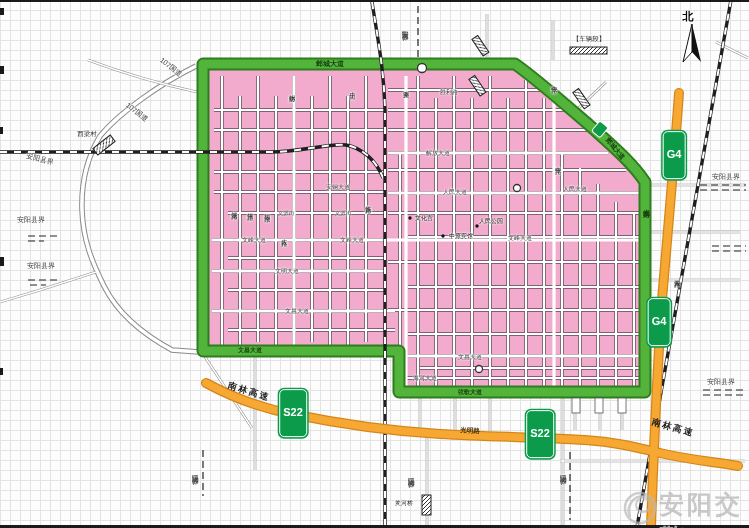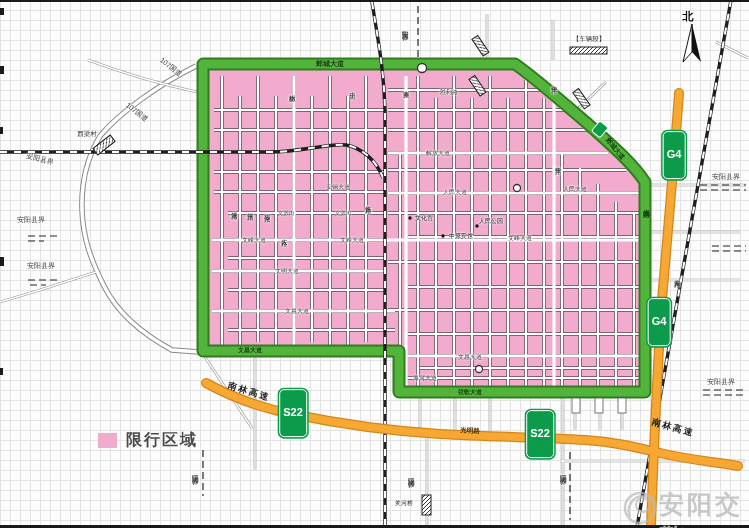--- a/index.html
+++ b/index.html
@@ -216,21 +216,17 @@
       <div class="lbl v v-road" style="left: 368px; top: 203px; font-size: 6px; transform: translate(-50%, -50%) rotate(0deg);">铁西路</div>
       <div class="lbl v-poi" style="left: 424px; top: 218px; font-size: 6px; transform: translate(-50%, -50%) rotate(0deg);">文化宫</div>
       <div class="lbl v-poi" style="left: 491px; top: 221px; font-size: 6px; transform: translate(-50%, -50%) rotate(0deg); width: 26px; white-space: normal; text-align: center;">人民公园</div>
       <div class="lbl v-poi" style="left: 461px; top: 236px; font-size: 6px; transform: translate(-50%, -50%) rotate(0deg);">中原宾馆</div>
       <div class="lbl v-badgeg" style="left: 674px; top: 155px; font-size: 11px; transform: translate(-50%, -50%) rotate(0deg);">G4</div>
       <div class="lbl v-badgeg" style="left: 659px; top: 322px; font-size: 11px; transform: translate(-50%, -50%) rotate(0deg);">G4</div>
       <div class="lbl v-badges" style="left: 293px; top: 413px; font-size: 11px; transform: translate(-50%, -50%) rotate(0deg);">S22</div>
       <div class="lbl v-badges" style="left: 540px; top: 434px; font-size: 11px; transform: translate(-50%, -50%) rotate(0deg);">S22</div>
     </div>
 
-<div class="legend">
-  <span class="swatch"></span>
-  <span class="legend-text">限行区域</span>
+
+
+<div class="watermark">安阳交警</div>
+
 </div>
 
-
-<div class="watermark">安阳交警</div>
-
-</div>
-
 </body></html>

